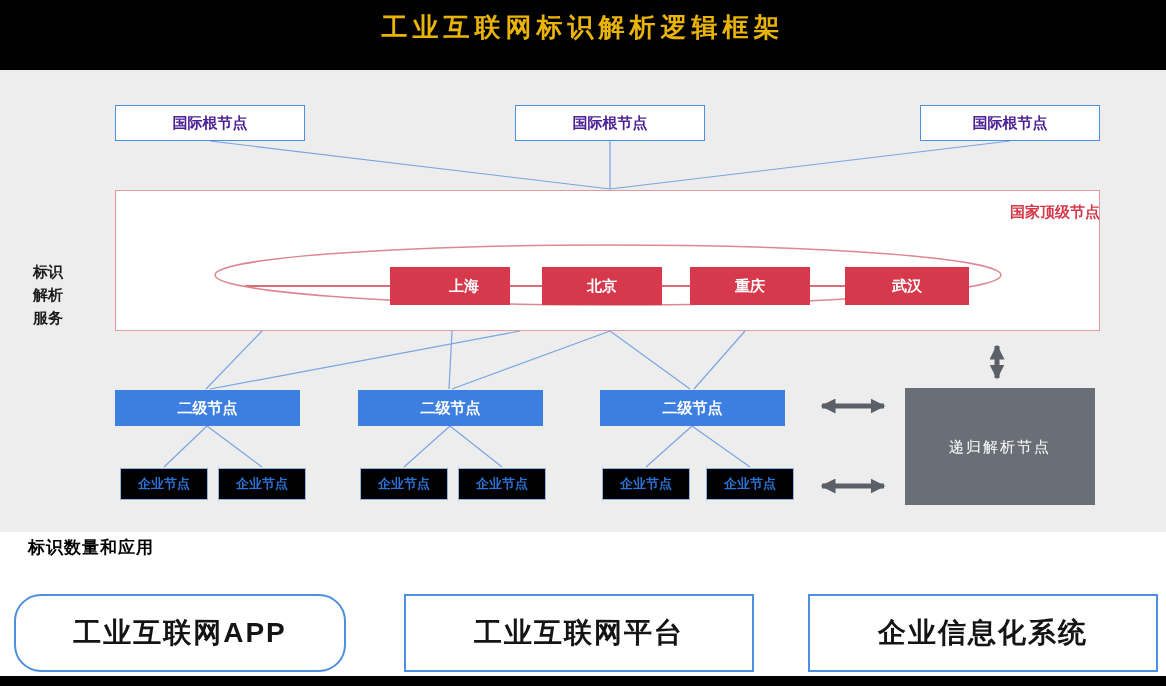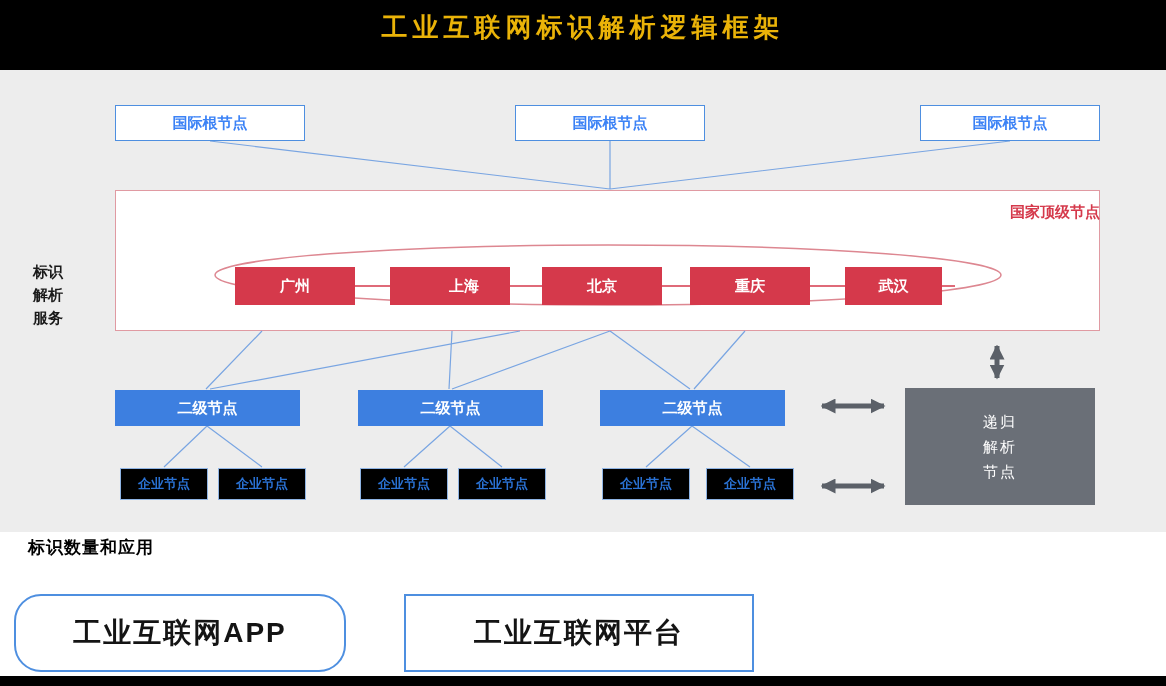--- a/index.html
+++ b/index.html
@@ -11,28 +11,28 @@
   .main-title {
     color:#eab308; text-align:center; font-size:26px; font-weight:bold;
     letter-spacing:5px; padding-top:10px;
   }
   .canvas-bg { position:absolute; left:0; top:70px; width:1166px; height:462px; background:#ededed; z-index:0; }
   svg.lines { position:absolute; left:0; top:0; z-index:2; pointer-events:none; }
   .node {
     position:absolute; display:flex; align-items:center; justify-content:center;
     box-sizing:border-box; z-index:3;
   }
-  .rootnode { background:#fff; border:1px solid #4e8fe0; color:#3b82f6; font-size:15px; font-weight:bold; }
+  .rootnode { background:#fff; border:1px solid #4e8fe0; color:#4c1d95; font-size:15px; font-weight:bold; }
   .national { position:absolute; background:#fff; border:1px solid #e09aa2; z-index:1; box-sizing:border-box; }
   .nat-title { position:absolute; left:115px; top:203px; width:985px; text-align:right;
     color:#d5394b; font-size:15px; font-weight:bold; z-index:3; }
   .citybox { background:#d5394b; color:#fff; font-size:15px; font-weight:bold; }
   .secondnode { background:#3d7fe0; color:#fff; font-size:15px; font-weight:bold; }
   .entnode { background:#000000; border:1px solid #8fb4e4; color:#2a72d4; font-size:13px; font-weight:bold; }
-  .recursive { background:#6a6f77; color:#fff; font-size:15px; flex-direction:column; line-height:25px; font-weight:500; letter-spacing:2px; }
+  .recursive { background:#6a6f77; color:#fff; font-size:15px; flex-direction:row; line-height:25px; font-weight:500; letter-spacing:2px; }
   .service-label { position:absolute; left:33px; top:260px; font-size:15px; font-weight:bold;
     color:#1a1a1a; line-height:23px; z-index:3; }
   .section-label { position:absolute; left:28px; top:536px; font-size:17px; font-weight:bold; color:#000; letter-spacing:1px; }
   .appbox { background:#fff; border:2px solid #4e8fe0; color:#141414; font-size:28px; font-weight:600; letter-spacing:2px; }
   .bottombar { position:absolute; left:0; top:676px; width:1166px; height:10px; background:#000; }
 </style>
 </head>
 <body>
 
 <div class="stage">
@@ -66,25 +66,24 @@
     <line x1="822" y1="406" x2="884" y2="406" stroke="#5b6068" stroke-width="5" marker-start="url(#arrow)" marker-end="url(#arrow)"></line>
     <line x1="822" y1="486" x2="884" y2="486" stroke="#5b6068" stroke-width="5" marker-start="url(#arrow)" marker-end="url(#arrow)"></line>
   </svg>
 
   <div class="node rootnode" style="left:115px; top:105px; width:190px; height:36px;">国际根节点</div>
   <div class="node rootnode" style="left:515px; top:105px; width:190px; height:36px;">国际根节点</div>
   <div class="node rootnode" style="left:920px; top:105px; width:180px; height:36px;">国际根节点</div>
 
   <div class="nat-title">国家顶级节点</div>
 
-  <div class="node citybox" style="left:235px; top:267px; width:120px; height:38px;">广州</div>
   <div class="node citybox" style="left:390px; top:267px; width:120px; height:38px;padding-left:28px;">上海</div>
   <div class="node citybox" style="left:542px; top:267px; width:120px; height:38px;">北京</div>
   <div class="node citybox" style="left:690px; top:267px; width:120px; height:38px;">重庆</div>
-  <div class="node citybox" style="left:845px; top:267px; width:97px; height:38px;">武汉</div>
+  <div class="node citybox" style="left:845px; top:267px; width:124px; height:38px;">武汉</div>
 
   <div class="service-label">
     <div>标识</div>
     <div>解析</div>
     <div>服务</div>
   </div>
 
   <div class="node secondnode" style="left:115px; top:390px; width:185px; height:36px;">二级节点</div>
   <div class="node secondnode" style="left:358px; top:390px; width:185px; height:36px;">二级节点</div>
   <div class="node secondnode" style="left:600px; top:390px; width:185px; height:36px;">二级节点</div>
@@ -99,16 +98,17 @@
   <div class="node recursive" style="left:905px; top:388px; width:190px; height:117px;">
     <div>递归</div>
     <div>解析</div>
     <div>节点</div>
   </div>
 
   <div class="section-label">标识数量和应用</div>
 
   <div class="node appbox" style="left:14px; top:594px; width:332px; height:78px;border-radius:27px;">工业互联网APP</div>
   <div class="node appbox" style="left:404px; top:594px; width:350px; height:78px;">工业互联网平台</div>
+  <div class="node appbox" style="left:808px; top:594px; width:350px; height:78px;">企业信息化系统</div>
 
   <div class="bottombar"></div>
 
 </div>
 
 </body></html>

